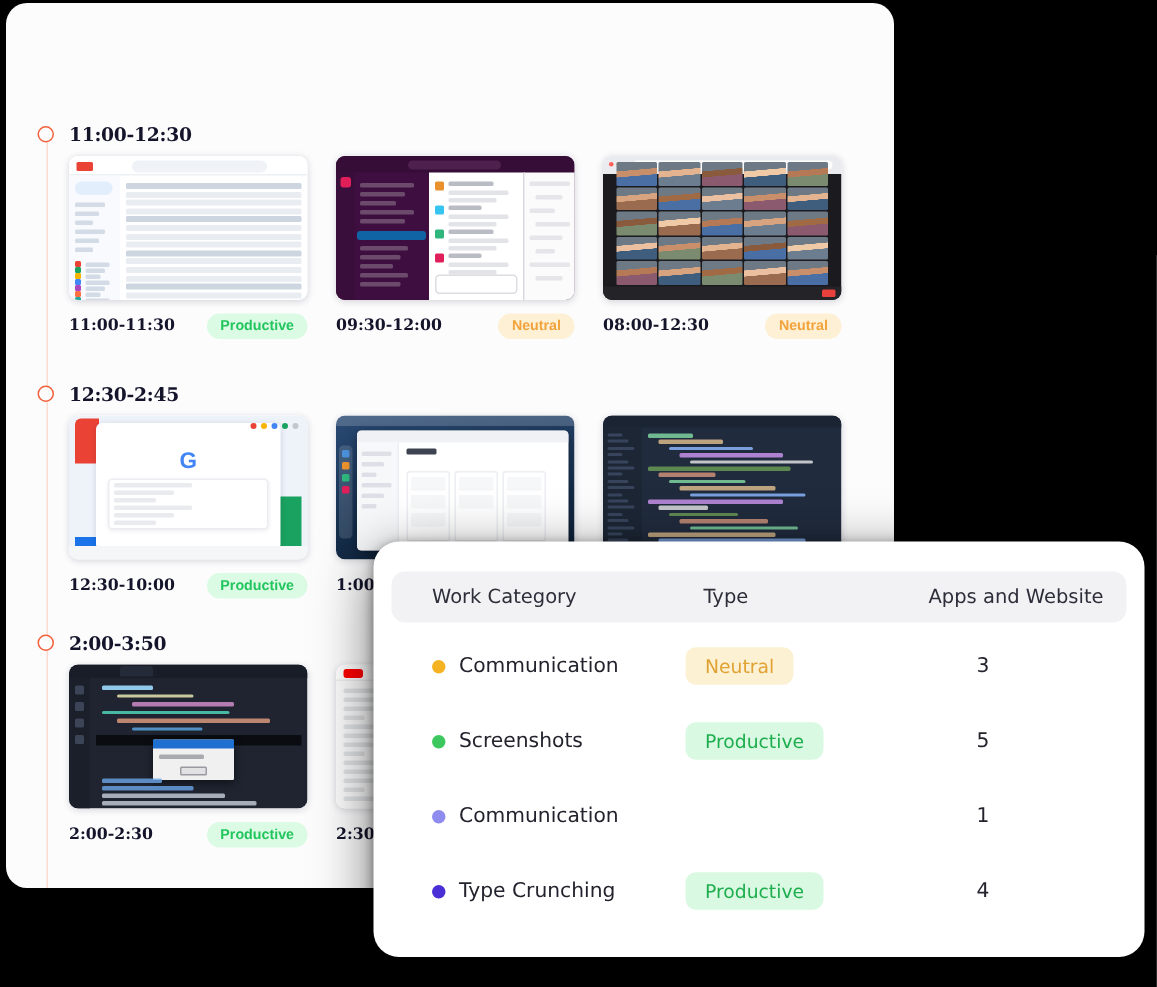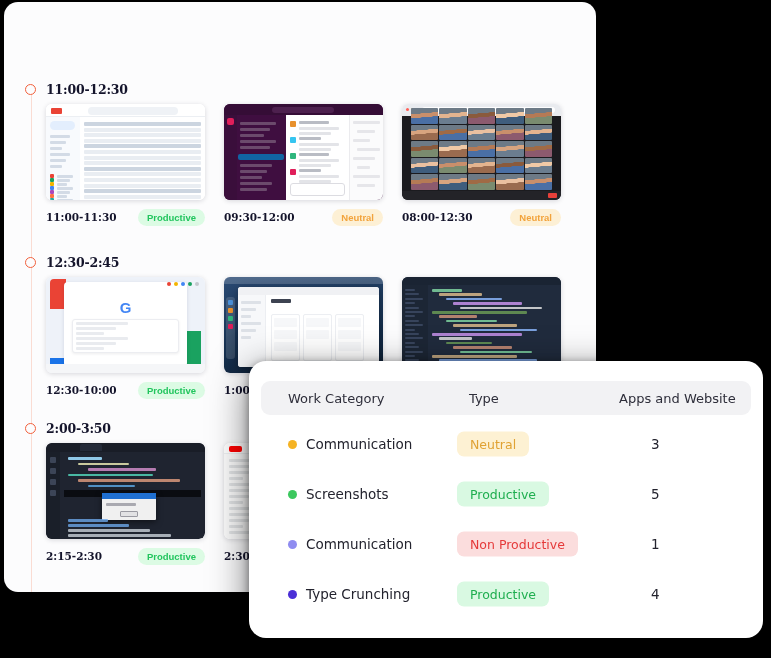--- a/index.html
+++ b/index.html
@@ -731,21 +731,21 @@
                     </div>
                     <div class="v-term">
                       <div class="v-ln" style="top:4px;left:4px;width:40px;background:#6ba6e8;opacity:.8"></div>
                       <div class="v-ln" style="top:9px;left:4px;width:61px;background:#6ba6e8;opacity:.8"></div>
                       <div class="v-ln" style="top:14px;left:4px;width:82px;background:#c9d1d9;opacity:.8"></div>
                       <div class="v-ln" style="top:19px;left:4px;width:103px;background:#c9d1d9;opacity:.8"></div>
                     </div>
                   </div>
                 </div>
                 <div class="shot-meta">
-                  <span class="shot-label">2:15-2:30</span>
+                  <span class="shot-label">2:00-2:30</span>
                   <span class="badge productive">Productive</span>
                 </div>
               </div>
               <div class="shot">
                 <div class="shot-thumb">
                   <div class="t-youtube" style="position: absolute; inset: 0px;">
                     <div class="y-top"></div>
                     <div class="y-logo"></div>
                     <div class="y-side"></div>
                     <div class="y-sitem" style="top:16px;width:32px"></div>
@@ -863,21 +863,20 @@
             <span class="cat-name">Screenshots</span>
           </div>
           <div class="type-cell"><span class="tbadge productive">Productive</span></div>
           <div class="count-cell">5</div>
         </div>
         <div class="trow" style="top: 100px;">
           <div class="cat-cell">
             <span class="cat-dot" style="background: rgb(143, 140, 240);"></span>
             <span class="cat-name">Communication</span>
           </div>
-          <div class="type-cell"><span class="tbadge nonproductive">Non Productive</span></div>
           <div class="count-cell">1</div>
         </div>
         <div class="trow" style="top: 150px;">
           <div class="cat-cell">
             <span class="cat-dot" style="background: rgb(75, 47, 214);"></span>
             <span class="cat-name">Type Crunching</span>
           </div>
           <div class="type-cell"><span class="tbadge productive">Productive</span></div>
           <div class="count-cell">4</div>
         </div>

